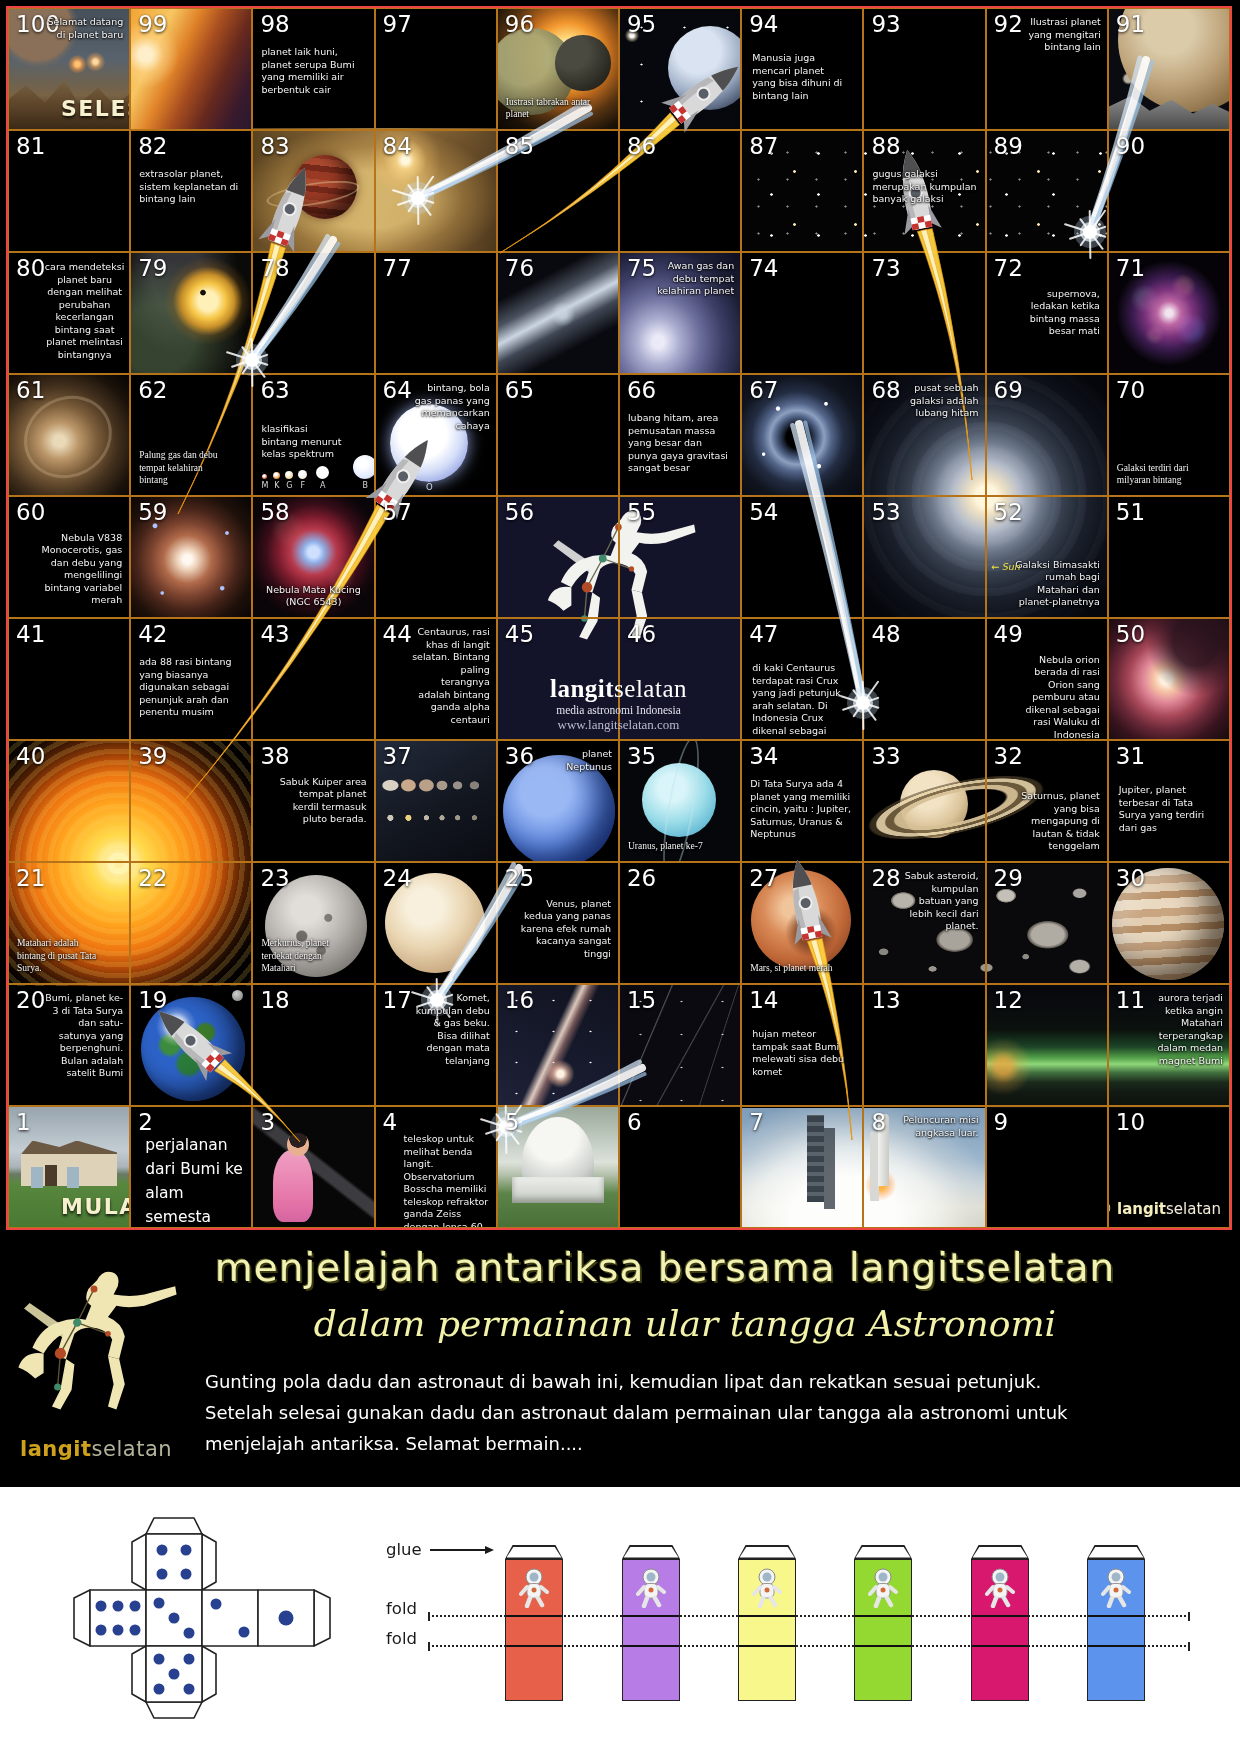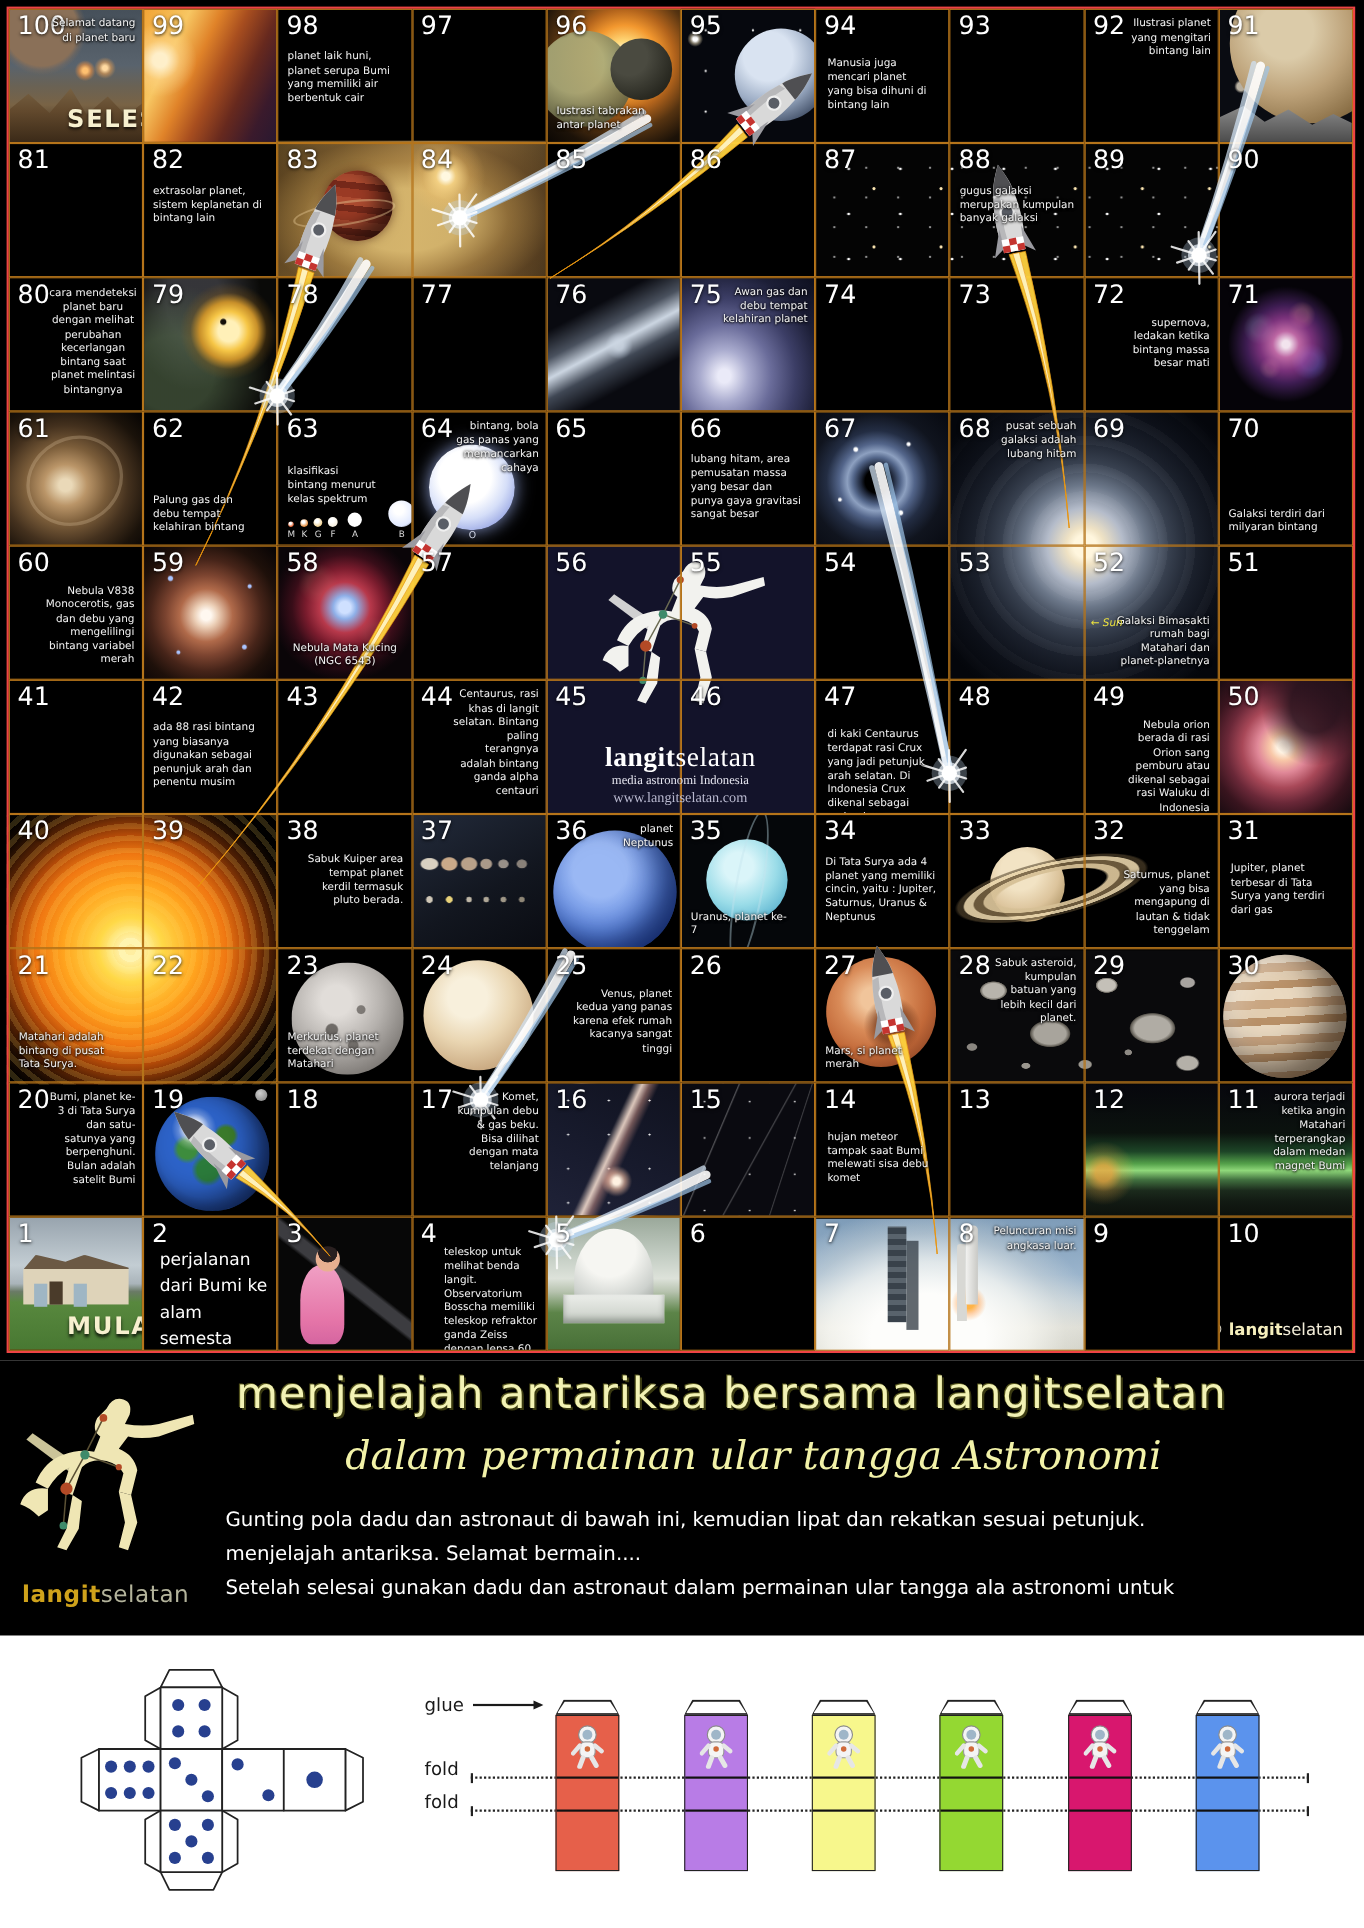--- a/index.html
+++ b/index.html
@@ -11,21 +11,21 @@
   #artlayer,#grid{position:absolute;left:6px;top:6px;width:1226px;height:1224px;}
   #grid{display:grid;grid-template-columns:repeat(10,1fr);grid-template-rows:repeat(10,1fr);border:2px solid #ef4444;box-sizing:border-box;}
   .cell{position:relative;border:1px solid #b5741a;overflow:hidden;}
   .num{position:absolute;top:2px;left:7px;font-size:23px;color:#fff;text-shadow:0 1px 3px rgba(0,0,0,.9);z-index:5;}
   .cap{position:absolute;font-size:9.5px;color:#f4f4f4;line-height:1.32;text-shadow:0 1px 2px #000,0 0 3px #000;z-index:6;}
   .tr{top:7px;right:6px;left:36px;text-align:right;}
   .tls{top:26px;left:28px;right:6px;text-align:left;}
   .cc{top:31%;left:8px;right:8px;}
   .mll{top:36%;left:10px;right:16px;text-align:left;}
   .mr{top:29%;left:22px;right:7px;text-align:right;}
-  .bl{bottom:8px;left:8px;right:22px;text-align:left;}
+  .bl{bottom:8px;left:8px;right:22px;text-align:left;font-family:Liberation Serif, serif;}
   .br{bottom:8px;left:22px;right:7px;text-align:right;}
   .bc{bottom:8px;left:8px;right:8px;text-align:center;}
   .mls{top:40%;left:8px;right:30px;text-align:left;}
   .tcs{top:8px;left:34px;right:3px;text-align:center;}
   .bigword{position:absolute;bottom:8px;left:10px;font-size:22px;font-weight:bold;color:#f7f0cf;letter-spacing:1.5px;text-shadow:0 2px 3px rgba(0,0,0,.8);z-index:6;margin-left:42px;}
   .bigcap{position:absolute;top:26px;left:14px;right:8px;font-size:15.5px;color:#fff;line-height:1.55;text-align:left;z-index:6;}
   .copy{position:absolute;bottom:9px;right:8px;font-size:15px;color:#f2ecd8;z-index:6;white-space:nowrap;}
   .copy b{color:#f5eebc;}
   .sunlabel{position:absolute;top:53%;left:5px;color:#ece23e;font-size:9.5px;font-style:italic;z-index:6;}
   .spec{position:absolute;bottom:5px;left:8px;right:2px;display:flex;align-items:flex-end;z-index:6;}
@@ -742,22 +742,22 @@
             <circle cx="34" cy="90" r="2.5" fill="#3e8a6a"></circle>
             <circle cx="70" cy="52" r="2" fill="#b34a26"></circle>
           </g>
       </svg>
       <div class="wordmark"><b>langit</b><span>selatan</span></div>
     </div>
     <div class="title">menjelajah antariksa bersama langitselatan</div>
     <div class="subtitle">dalam permainan ular tangga Astronomi</div>
     <div class="instr">
       <div>Gunting pola dadu dan astronaut di bawah ini, kemudian lipat dan rekatkan sesuai petunjuk.</div>
+      <div>Setelah selesai gunakan dadu dan astronaut dalam permainan ular tangga ala astronomi untuk</div>
       <div>menjelajah antariksa. Selamat bermain....</div>
-      <div>Setelah selesai gunakan dadu dan astronaut dalam permainan ular tangga ala astronomi untuk</div>
     </div>
   </div>
 
   <div id="cutout">
     <svg id="dice" width="280" height="240" viewBox="0 0 280 240">
       <g fill="#fff" stroke="#222" stroke-width="1.6" stroke-linejoin="round">
         <polygon points="96,25 136,25 144,41 88,41"></polygon>
         <polygon points="88,41 88,97 74,89 74,49"></polygon>
         <polygon points="144,41 144,97 158,89 158,49"></polygon>
         <polygon points="32,97 16,105 16,145 32,153"></polygon>

